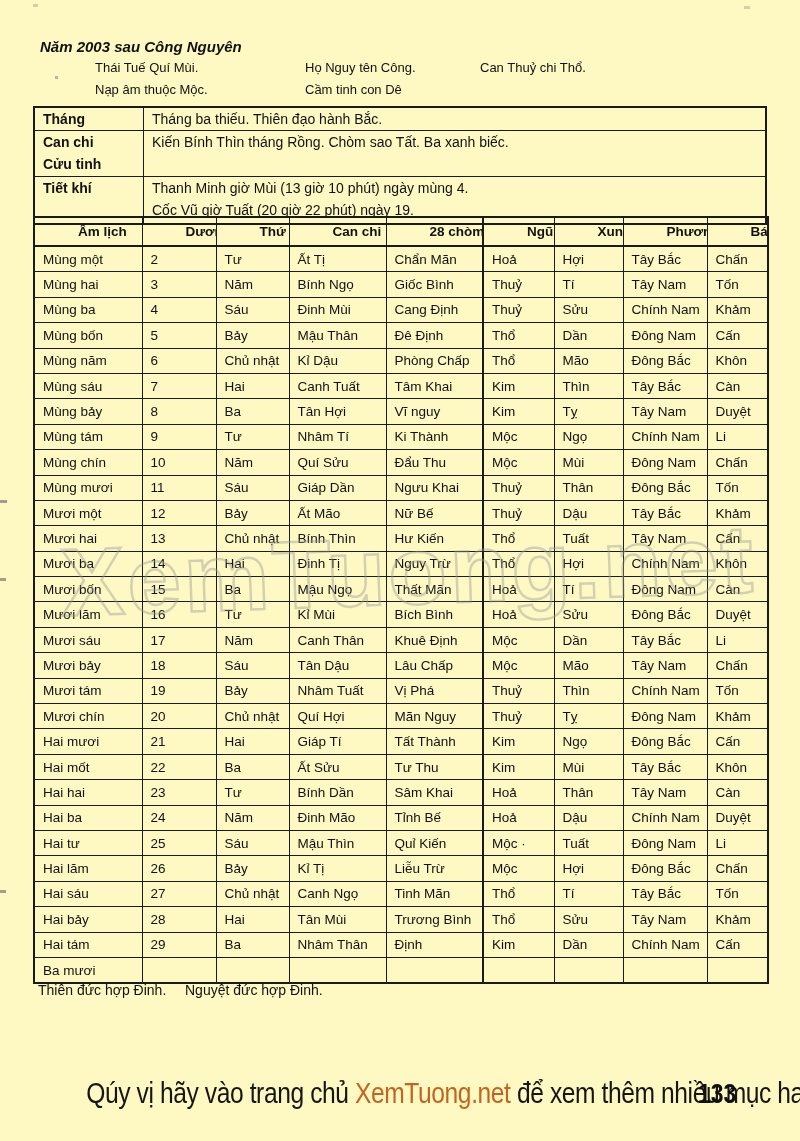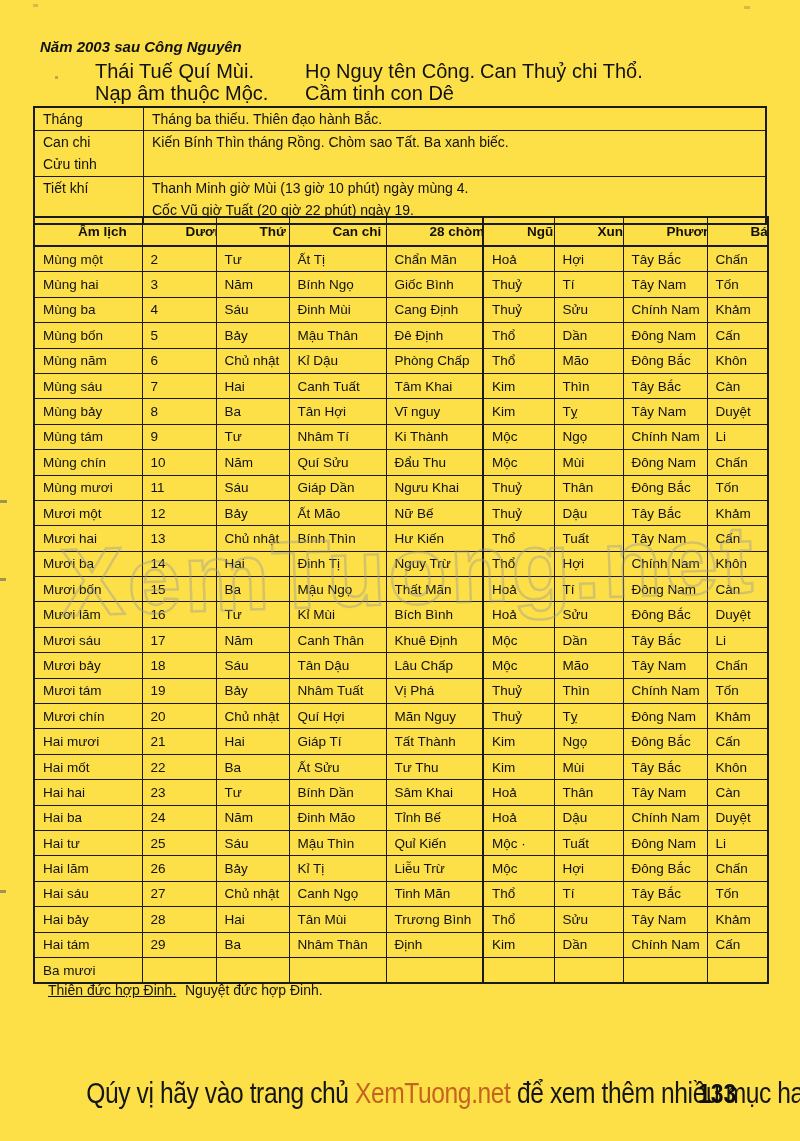--- a/index.html
+++ b/index.html
@@ -1,31 +1,31 @@
 <!DOCTYPE html>
 <html><head>
 <meta charset="utf-8">
 <style>
   html,body{margin:0;padding:0;background:#e8e8e8;}
   .page{
-    position:relative;width:800px;height:1141px;background:#fde047;
+    position:relative;width:800px;height:1141px;background:#fef9c3;
     font-family:"Liberation Sans", sans-serif;color:#111;overflow:hidden;
     margin:0 auto;
   }
   .abs{position:absolute;}
   .year-title{left:40px;top:38px;font-size:15px;font-weight:bold;font-style:italic;}
-  .hdr-line{font-size:20px;white-space:nowrap;}
+  .hdr-line{font-size:13px;white-space:nowrap;}
   
   .info-table{
     position:absolute;left:33px;top:106px;width:734px;border-collapse:collapse;
     table-layout:fixed;font-size:14px;
   }
   .info-table td{border:1px solid #1a1a1a;padding:0 0 0 8px;vertical-align:top;}
   .info-table{border:2px solid #1a1a1a;}
-  .info-label{font-weight:normal;width:100px;}
+  .info-label{font-weight:bold;width:100px;}
   .info-table .r1 td{height:22px;line-height:22px;}
   .info-table .r2 td{height:45px;}
   .info-table .r3 td{height:46px;}
   .two-line{line-height:22px;padding-top:1px;}
   
   .main-table{
     position:absolute;left:33px;top:216px;width:734px;border-collapse:collapse;
     table-layout:fixed;font-size:13.5px;border:2px solid #1a1a1a;
   }
   .main-table th,.main-table td{
@@ -443,21 +443,21 @@
           <td></td>
           <td></td>
           <td></td>
           <td></td>
         </tr>
       </tbody>
   </table>
 
   <div class="abs watermark">XemTuong.net</div>
 
-  <div class="abs notes" style="left:48px;top:982px;text-decoration:underline;">Thiên đức hợp Đinh.</div>
+  <div class="abs notes" style="left:38px;top:982px;">Thiên đức hợp Đinh.</div>
   <div class="abs notes" style="left:185px;top:982px;">Nguyệt đức hợp Đinh.</div>
 
   <div class="abs footer">
     <span class="footer-inner"><span>Qúy vị hãy vào trang chủ </span><span class="brand" style="color: rgb(196, 100, 31);">XemTuong.net</span><span> để xem thêm nhiều mục hay khác</span></span>
   </div>
   <div class="abs page-number">133</div>
 
 </div>
 
 </body></html>

